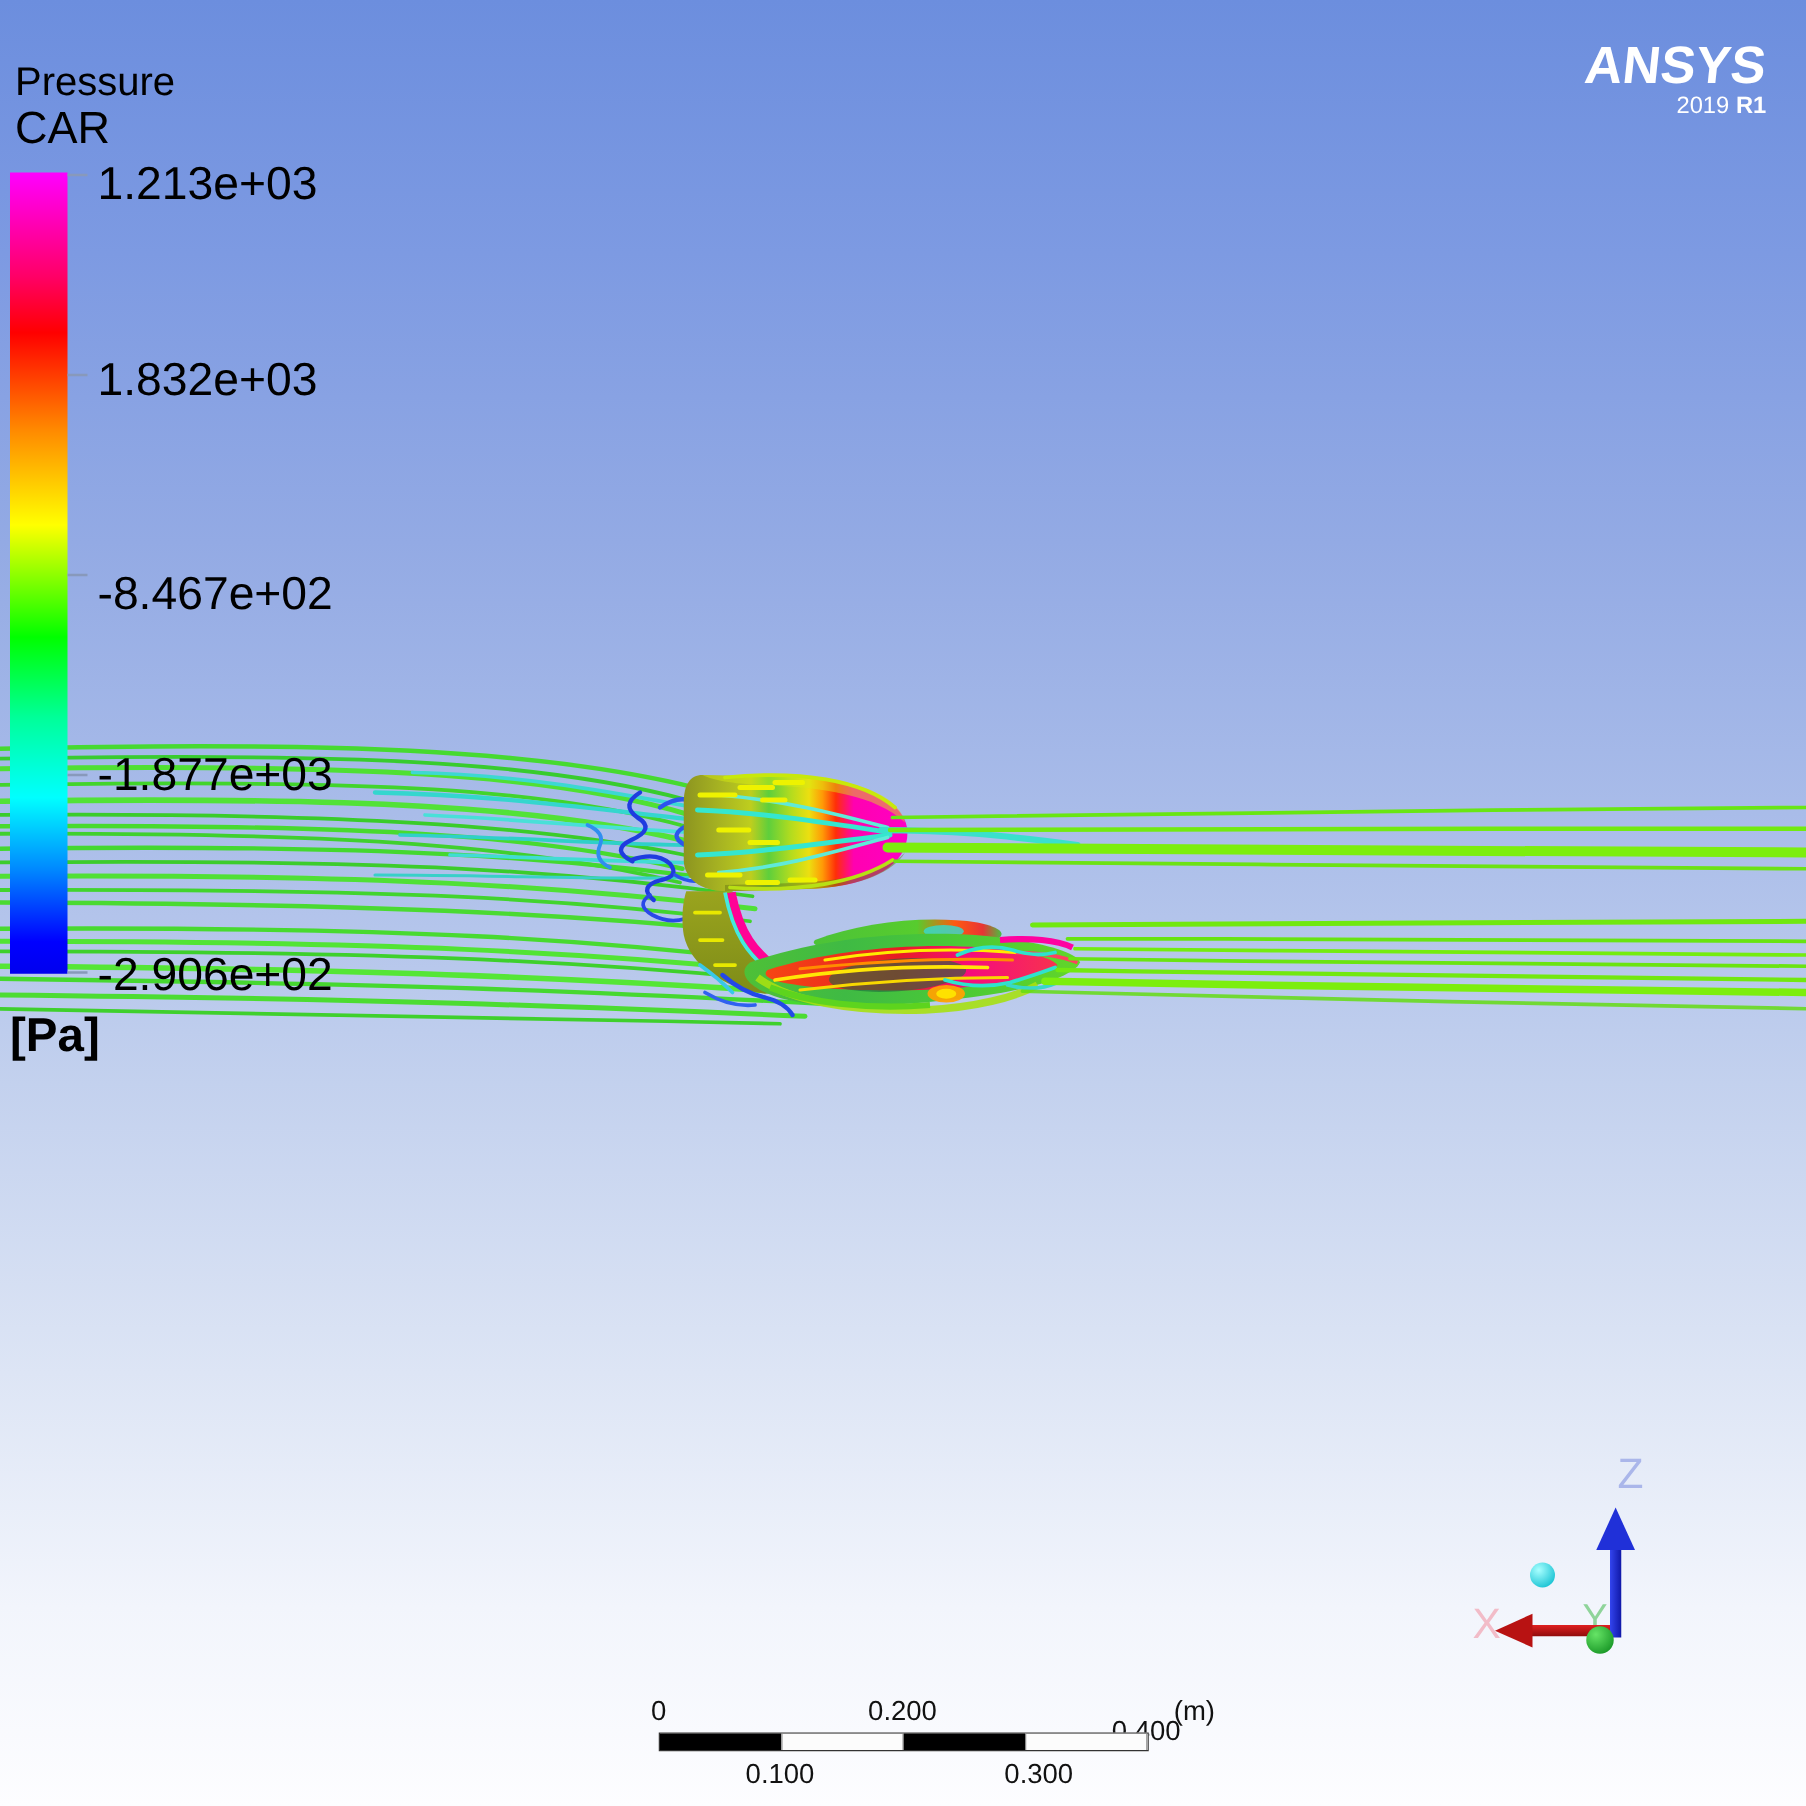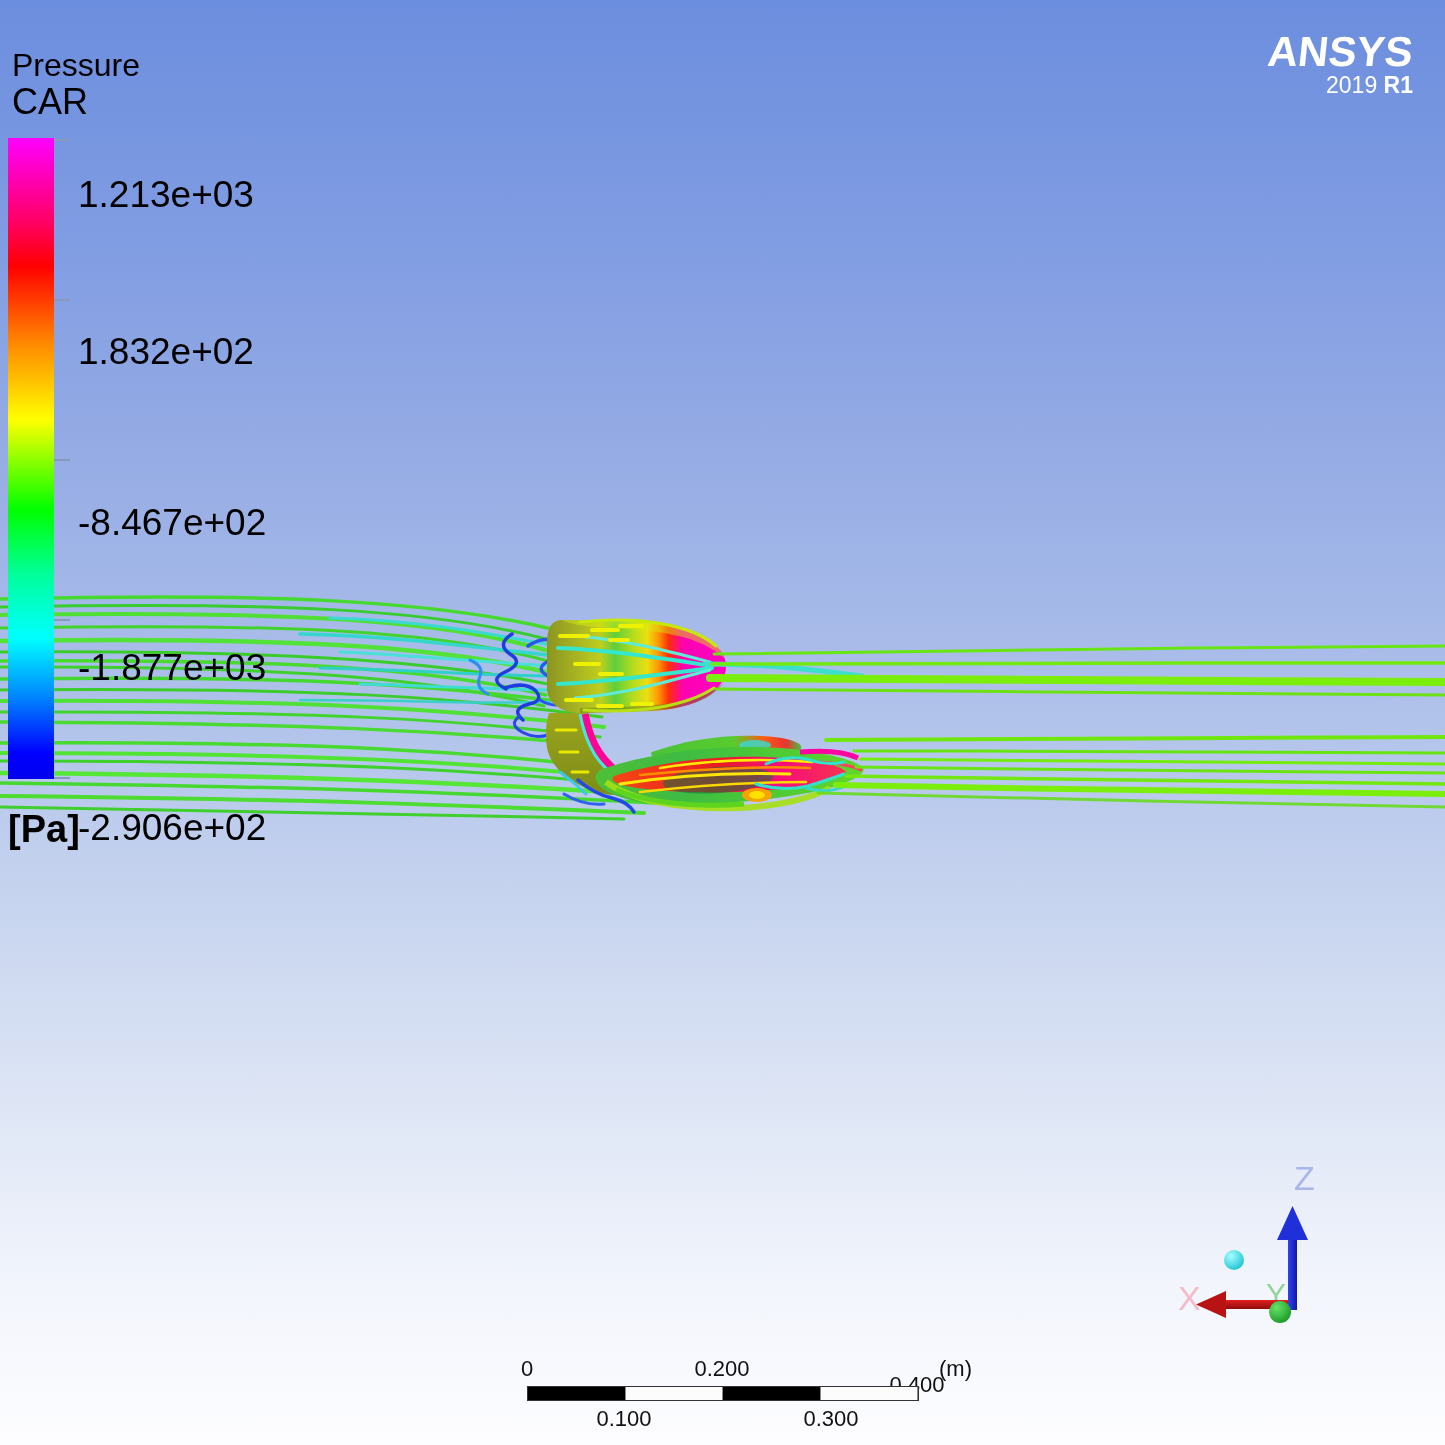--- a/index.html
+++ b/index.html
@@ -12,27 +12,27 @@
   
   .legend{position:absolute;left:0;top:0;z-index:3;color:#000;}
   .legend-title{position:absolute;left:12px;top:47px;font-size:32px;line-height:37px;white-space:nowrap;}
   .legend-subtitle{position:absolute;left:12px;top:84px;font-size:36px;line-height:36px;white-space:nowrap;text-align:right;}
   .colorbar{position:absolute;left:8px;top:138px;width:46px;height:641px;
     background:linear-gradient(180deg,
       #ff00ff 0%, #ff0066 13%, #ff0000 20%, #ff8800 32%, #ffff00 44%,
       #80ff00 51%, #00ff00 58%, #00ff99 68%, #00ffff 78%, #0088ff 87%,
       #0000ff 96%, #0000ee 100%);}
   .cb-tick{position:absolute;left:54px;width:16px;height:2px;background:#8899bb;}
-  .cb-label{position:absolute;left:78px;font-size:37px;line-height:37px;white-space:nowrap;color:#000;margin-top:48px;}
+  .cb-label{position:absolute;left:78px;font-size:37px;line-height:37px;white-space:nowrap;color:#000;}
   .legend-unit{position:absolute;left:8px;top:808px;font-size:38px;color:#000;font-weight:bold;}
   
   .brand{position:absolute;right:32px;top:32px;z-index:3;color:#fff;text-align:right;}
   .brand-name{font-size:42px;font-weight:800;letter-spacing:0px;line-height:40px;
     transform:skewX(-6deg);transform-origin:right;}
-  .brand-sub{font-size:23px;line-height:24px;margin-top:1px;}
+  .brand-sub{font-size:19px;line-height:24px;margin-top:1px;}
   .brand-sub .yr{font-weight:400;}
   .brand-sub .rel{font-weight:700;}
   
   .scaleruler{position:absolute;left:527px;top:1344px;width:440px;height:90px;z-index:3;
     color:#111;font-size:22px;}
   .sr-lbl{position:absolute;white-space:nowrap;}
   .sr-bar{position:absolute;left:0;top:42px;width:390px;height:13px;
     border:1px solid #333;display:flex;background:#fff;}
   .sr-seg{flex:1 1 25%;height:100%;}
   .sr-seg.b{background:#000;}
@@ -247,21 +247,21 @@
   <div class="legend">
     <div class="legend-title">Pressure</div>
     <div class="legend-subtitle">CAR</div>
     <div class="colorbar"></div>
     <div class="cb-tick" style="top:139px"></div>
     <div class="cb-tick" style="top:299px"></div>
     <div class="cb-tick" style="top:459px"></div>
     <div class="cb-tick" style="top:619px"></div>
     <div class="cb-tick" style="top:777px"></div>
     <div class="cb-label" style="top:128px">1.213e+03</div>
-    <div class="cb-label" style="top:285px">1.832e+02</div>
+    <div class="cb-label" style="top:285px">1.832e+03</div>
     <div class="cb-label" style="top:456px">-8.467e+02</div>
     <div class="cb-label" style="top:601px">-1.877e+03</div>
     <div class="cb-label" style="top:761px">-2.906e+02</div>
     <div class="legend-unit">[Pa]</div>
   </div>
 
   <div class="brand">
     <div class="brand-name">ANSYS</div>
     <div class="brand-sub">
       <span class="yr">2019</span>

